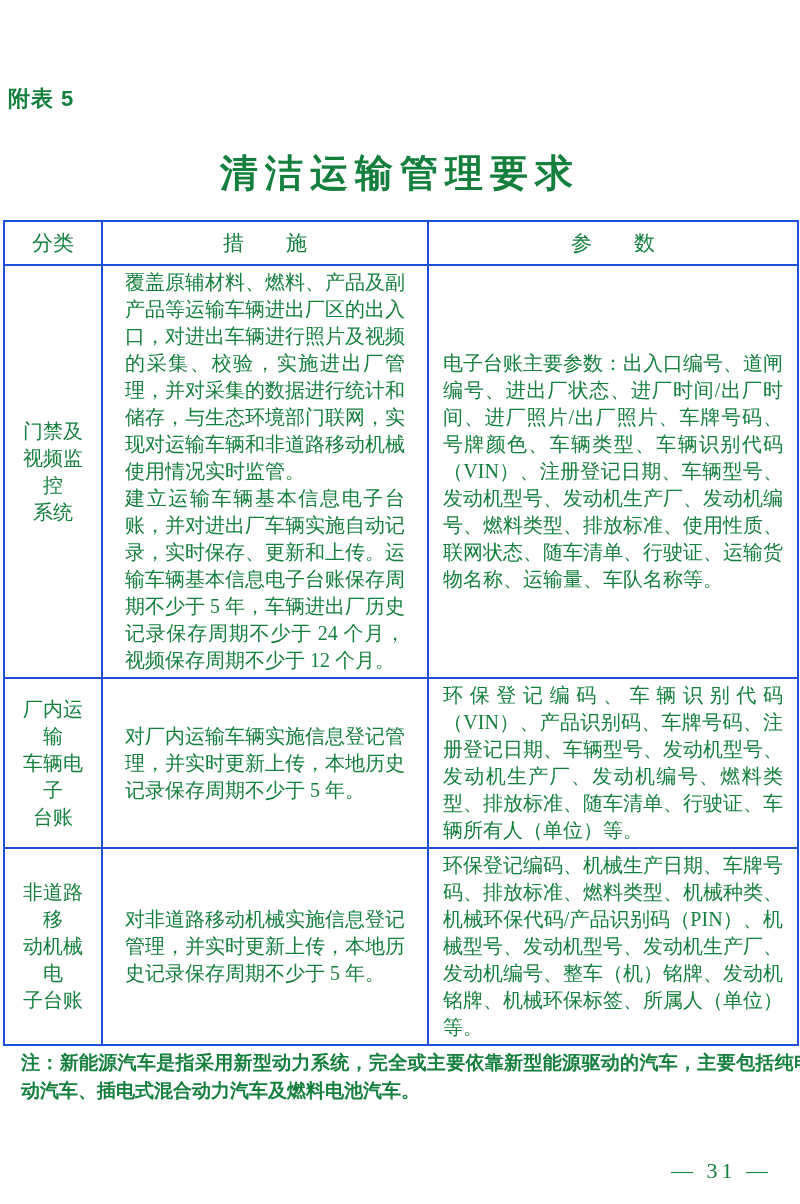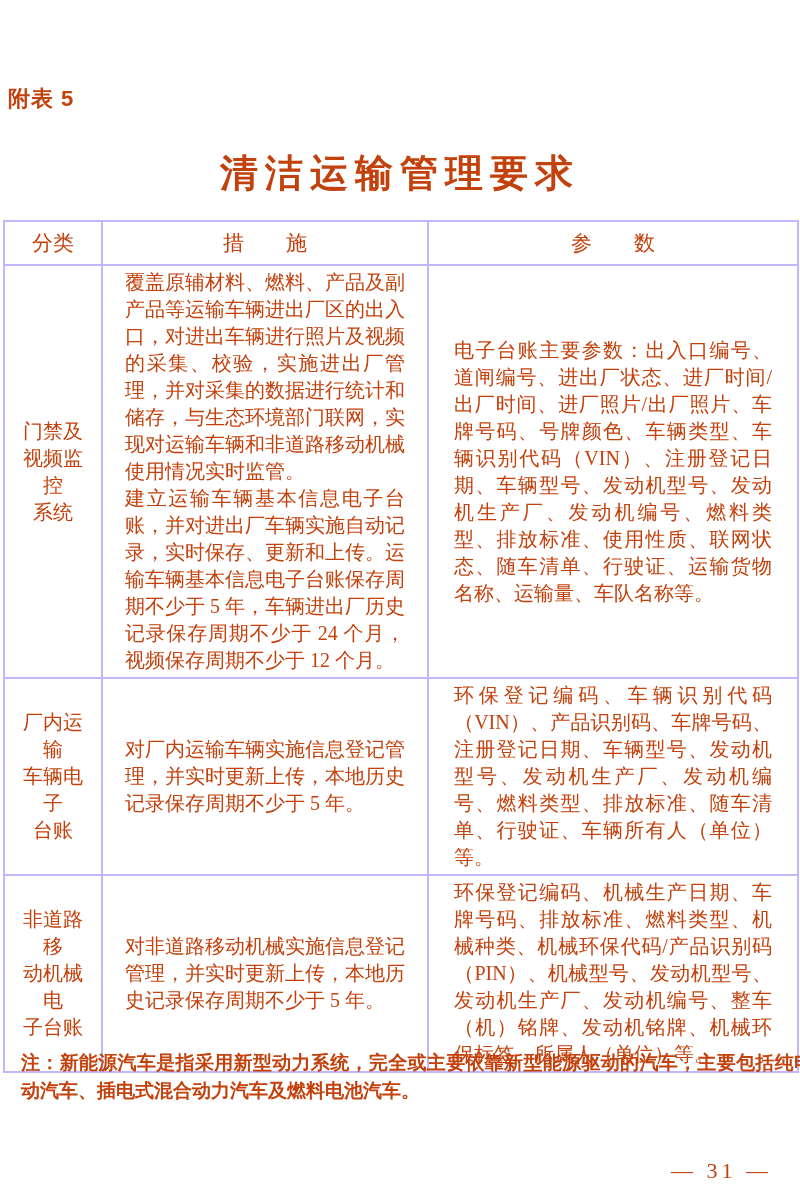--- a/index.html
+++ b/index.html
@@ -2,21 +2,21 @@
 <html><head>
 <meta charset="utf-8">
 <style>
   html, body { margin: 0; padding: 0; background: #e8e8e8; }
   .page {
     position: relative;
     width: 800px;
     height: 1204px;
     margin: 0 auto;
     background: #ffffff;
-    color: #c2410c;
+    color: #15803d;
     font-family: "Liberation Serif", "DejaVu Serif", serif;
     overflow: hidden;
     box-sizing: border-box;
   }
   .appendix-label {
     position: absolute;
     left: 8px;
     top: 84px;
     font-family: "Liberation Sans", "DejaVu Sans", sans-serif;
     font-size: 22px;
@@ -37,21 +37,21 @@
   }
   table.req-table {
     position: absolute;
     left: 3px;
     top: 220px;
     width: 794px;
     border-collapse: collapse;
     table-layout: fixed;
   }
   .req-table th, .req-table td {
-    border: 2px solid #c4b5fd;
+    border: 2px solid #1d4ed8;
     box-sizing: border-box;
     vertical-align: middle;
     overflow: hidden;
   }
   .req-table col.col-category   { width: 98px; }
   .req-table col.col-measures   { width: 326px; }
   .req-table col.col-parameters { width: 370px; }
   .req-table thead tr { height: 44px; }
   .req-table tbody tr.row-0 { height: 399px; }
   .req-table tbody tr.row-1 { height: 166px; }
@@ -73,21 +73,21 @@
   }
   .cell-measures {
     text-align: justify;
     text-justify: inter-ideograph;
     white-space: pre-line;
     padding: 3px 22px;
   }
   .cell-parameters {
     text-align: justify;
     text-justify: inter-ideograph;
-    padding: 3px 25px;
+    padding: 3px 14px;
   }
   .footnote {
     position: absolute;
     left: 5px;
     top: 1033px;
     width: 792px;
     margin: 16px;
     font-family: "Liberation Sans", "DejaVu Sans", sans-serif;
     font-size: 19px;
     font-weight: 600;

